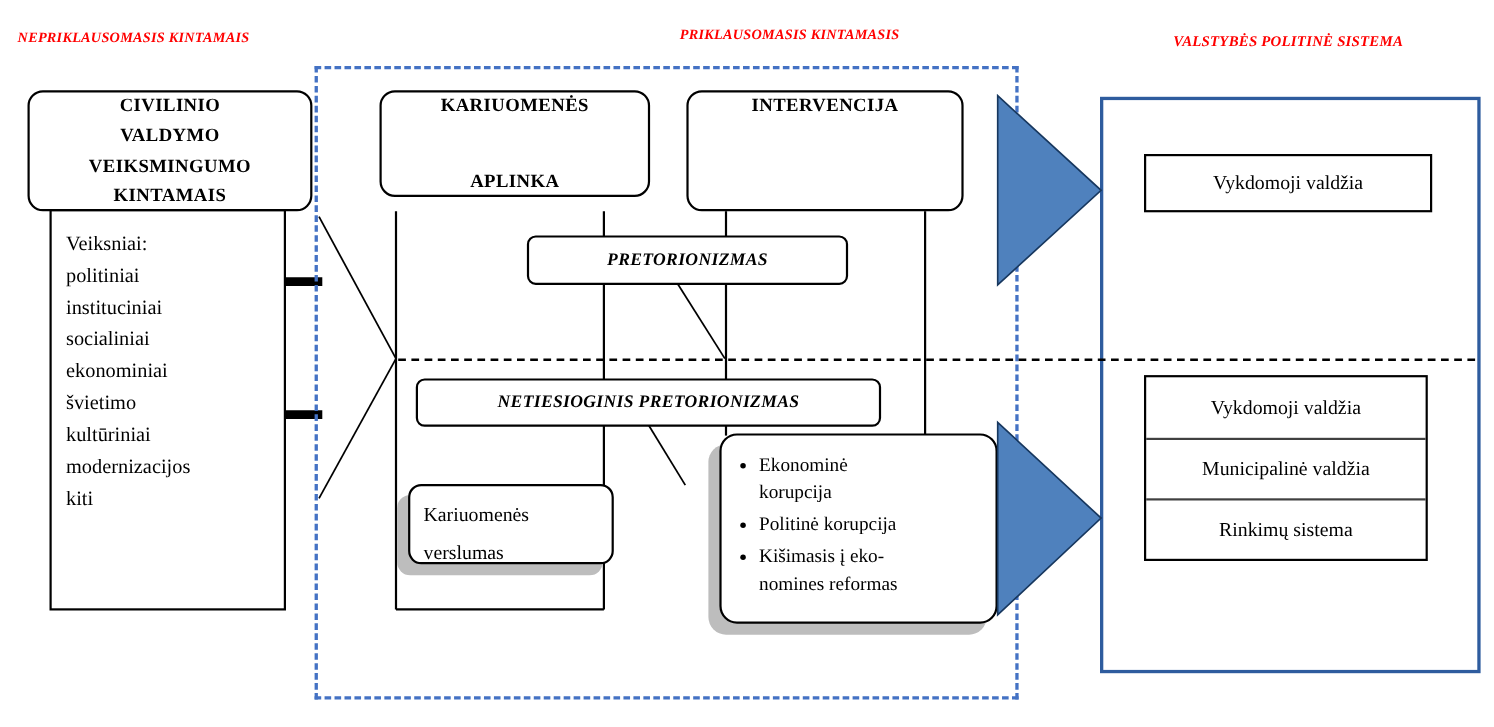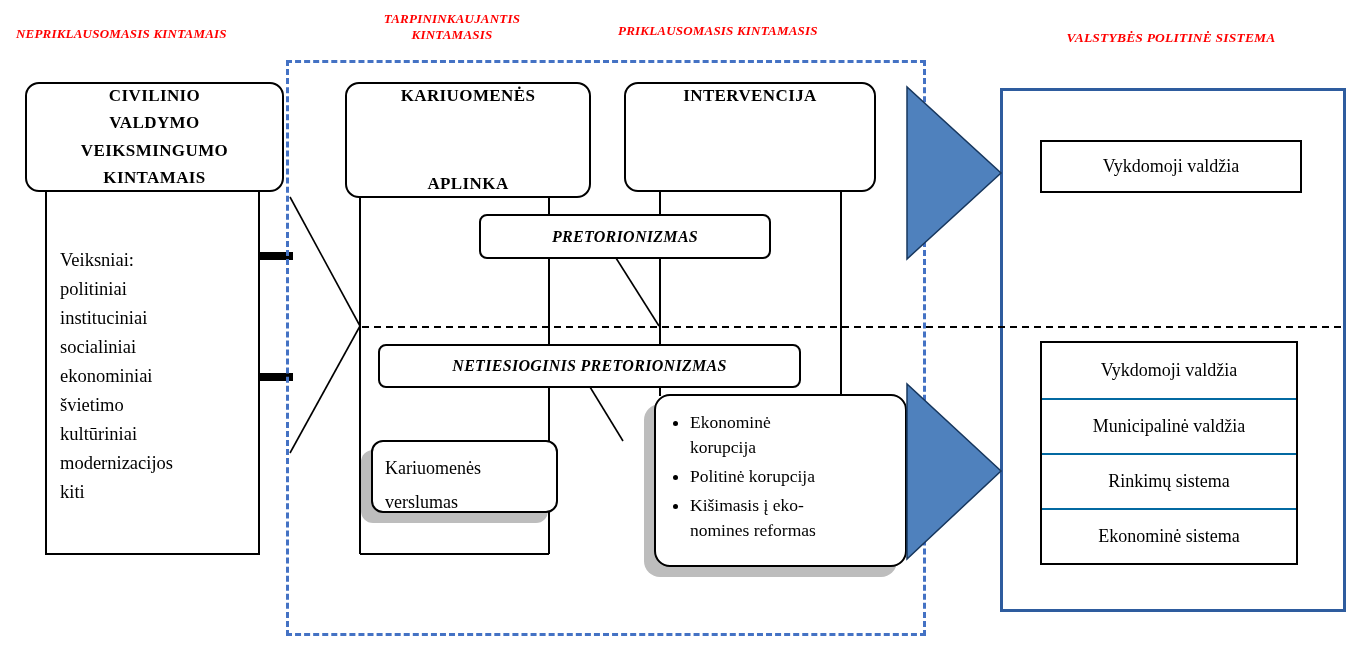--- a/index.html
+++ b/index.html
@@ -11,34 +11,34 @@
   .over  { z-index:4; }
   .red-h { position:absolute; z-index:2; color:#FF0000; font-weight:bold; font-style:italic;
            font-size:13px; line-height:16px; letter-spacing:0.2px; }
   .box { position:absolute; z-index:2; background:#fff; border:2px solid #000; }
   .rounded { border-radius:14px; }
   .title-box { display:flex; flex-direction:column; align-items:center; justify-content:space-between;
                font-weight:bold; font-size:17px; line-height:24px; letter-spacing:0.4px; text-align:center; }
   .label-box { display:flex; align-items:center; justify-content:center; font-weight:bold;
                font-style:italic; font-size:16px; letter-spacing:0.3px; border-radius:8px; text-align:center; }
   .shadowed { box-shadow:-10px 10px 0 #bdbdbd; }
-  .factors { font-size:18.5px; line-height:29px; padding:54px 0 0 13px; }
+  .factors { font-size:18.5px; line-height:29px; padding:16px 0 0 13px; }
   .factors div { white-space:nowrap; }
   .versl { border-radius:12px; font-size:18px; line-height:34px; padding:9px 8px 0 12px; }
   .bullet-box { border-radius:16px; padding:2px 6px 0 10px; }
   .bullets { list-style:disc; padding-left:24px; margin-top:12px; }
   .bullets li { font-size:17.5px; line-height:25px; white-space:pre-line; margin-bottom:4px; }
   .dashed-frame { position:absolute; z-index:3; left:286px; top:60px; width:640px; height:576px;
                   border:3px dashed #4472C4; pointer-events:none; background:transparent; }
   .panel { position:absolute; z-index:2; left:1000px; top:88px; width:346px; height:524px;
            background:#fff; border:3px solid #2E5C9E; }
   .cell { display:flex; align-items:center; justify-content:center; font-size:18px; text-align:center; }
   .stack { position:absolute; z-index:2; background:#fff; border:2px solid #000; }
   .stack .row { height:55px; display:flex; align-items:center; justify-content:center;
-                font-size:18px; border-top:2px solid #0369a1; }
+                font-size:18px; border-top:2px solid #404040; }
   .stack .row:first-child { border-top:none; }
 </style>
 </head>
 <body>
 
 <div class="canvas">
 
   <svg class="layer under" viewBox="0 0 1358 661" xmlns="http://www.w3.org/2000/svg">
     <line x1="360" y1="192" x2="360" y2="554" stroke="#000" stroke-width="2"></line>
     <line x1="549" y1="192" x2="549" y2="554" stroke="#000" stroke-width="2"></line>
@@ -47,24 +47,20 @@
     <line x1="841" y1="192" x2="841" y2="396" stroke="#000" stroke-width="2"></line>
     <line x1="290" y1="197" x2="360" y2="326" stroke="#000" stroke-width="1.6"></line>
     <line x1="290" y1="453" x2="360" y2="326" stroke="#000" stroke-width="1.6"></line>
     <line x1="257" y1="256" x2="293" y2="256" stroke="#000" stroke-width="8"></line>
     <line x1="257" y1="377" x2="293" y2="377" stroke="#000" stroke-width="8"></line>
     <line x1="616" y1="258" x2="659" y2="326" stroke="#000" stroke-width="1.6"></line>
     <line x1="590" y1="387" x2="623" y2="441" stroke="#000" stroke-width="1.6"></line>
   </svg>
 
   <div class="red-h" style="left:16px; top:26px; width:272px;">NEPRIKLAUSOMASIS KINTAMAIS</div>
-  <div class="red-h" style="left:352px; top:11px; width:200px; text-align:center;">
-    <div>TARPININKAUJANTIS</div>
-    <div>KINTAMASIS</div>
-  </div>
   <div class="red-h" style="left:618px; top:23px; width:270px;">PRIKLAUSOMASIS KINTAMASIS</div>
   <div class="red-h" style="left:1036px; top:30px; width:270px; text-align:center; font-size:13.5px;">VALSTYBĖS POLITINĖ SISTEMA</div>
 
   <div class="box factors" style="left:45px; top:190px; width:215px; height:365px;">
     <div>Veiksniai:</div>
     <div>politiniai</div>
     <div>instituciniai</div>
     <div>socialiniai</div>
     <div>ekonominiai</div>
     <div>švietimo</div>
@@ -73,21 +69,21 @@
     <div>kiti</div>
   </div>
 
   <div class="box rounded title-box" style="left:25px; top:82px; width:259px; height:110px;">
     <div>CIVILINIO</div>
     <div>VALDYMO</div>
     <div>VEIKSMINGUMO</div>
     <div>KINTAMAIS</div>
   </div>
 
-  <div class="box rounded title-box" style="left:345px; top:82px; width:246px; height:116px;">
+  <div class="box rounded title-box" style="left:345px; top:82px; width:246px; height:97px;">
     <div>KARIUOMENĖS</div>
     <div>APLINKA</div>
   </div>
 
   <div class="box rounded title-box" style="left:624px; top:82px; width:252px; height:110px;">
     <div>INTERVENCIJA</div>
   </div>
 
   <div class="box label-box" style="left:479px; top:214px; width:292px; height:45px;">PRETORIONIZMAS</div>
 
@@ -108,21 +104,20 @@
   <div class="dashed-frame"></div>
 
   <div class="panel"></div>
 
   <div class="box cell" style="left:1040px; top:140px; width:262px; height:53px; z-index:2;">Vykdomoji valdžia</div>
 
   <div class="stack" style="left:1040px; top:341px; width:258px;">
     <div class="row">Vykdomoji valdžia</div>
     <div class="row">Municipalinė valdžia</div>
     <div class="row">Rinkimų sistema</div>
-    <div class="row">Ekonominė sistema</div>
   </div>
 
   <svg class="layer over" viewBox="0 0 1358 661" xmlns="http://www.w3.org/2000/svg">
     <line x1="362" y1="327" x2="1341" y2="327" stroke="#000" stroke-width="2.2" stroke-dasharray="7 5"></line>
     <polygon points="907,87 907,259 1001,173" stroke="#17375E" stroke-width="1.5" fill="#4F81BD"></polygon>
     <polygon points="907,384 907,559 1001,471" stroke="#17375E" stroke-width="1.5" fill="#4F81BD"></polygon>
   </svg>
 
 </div>
 

